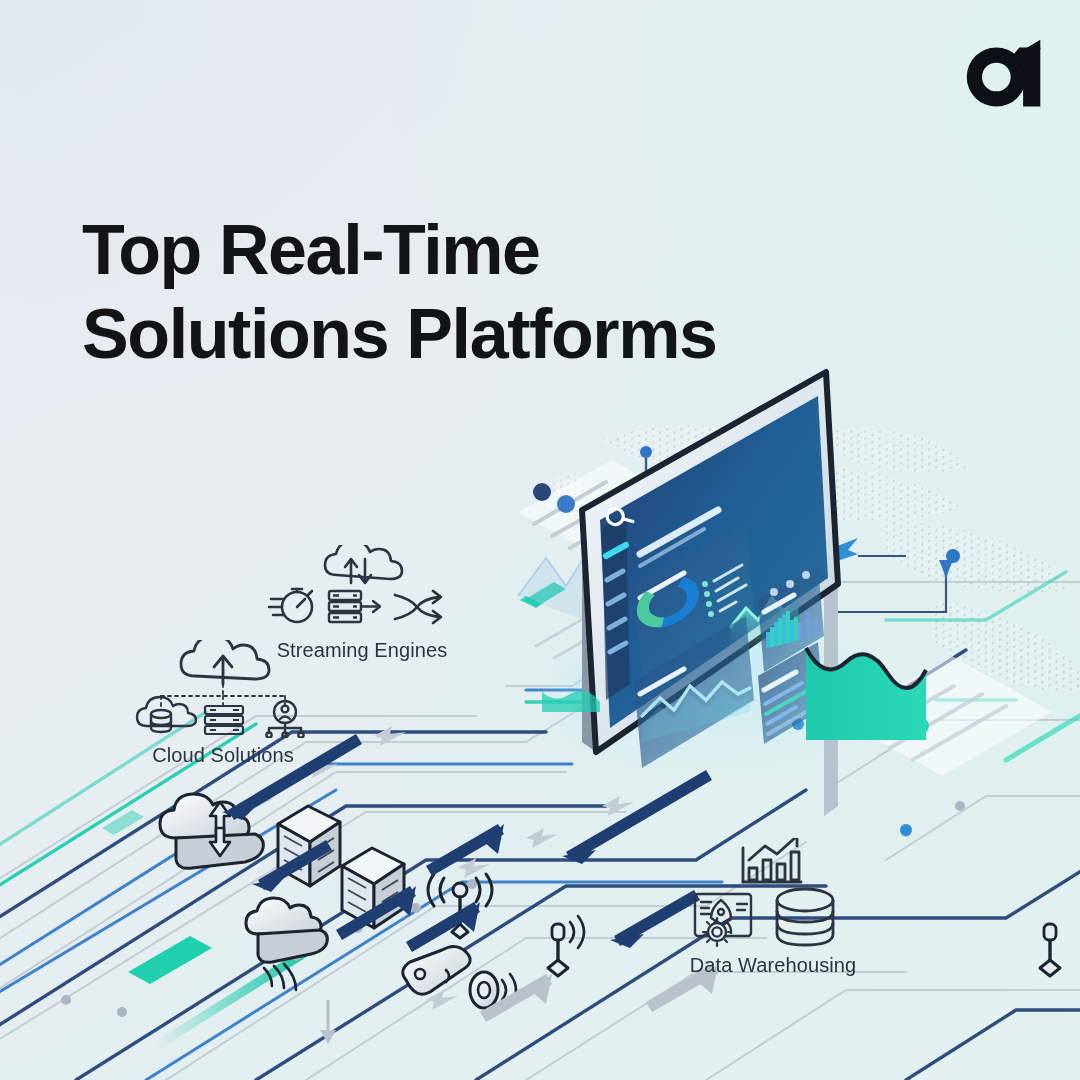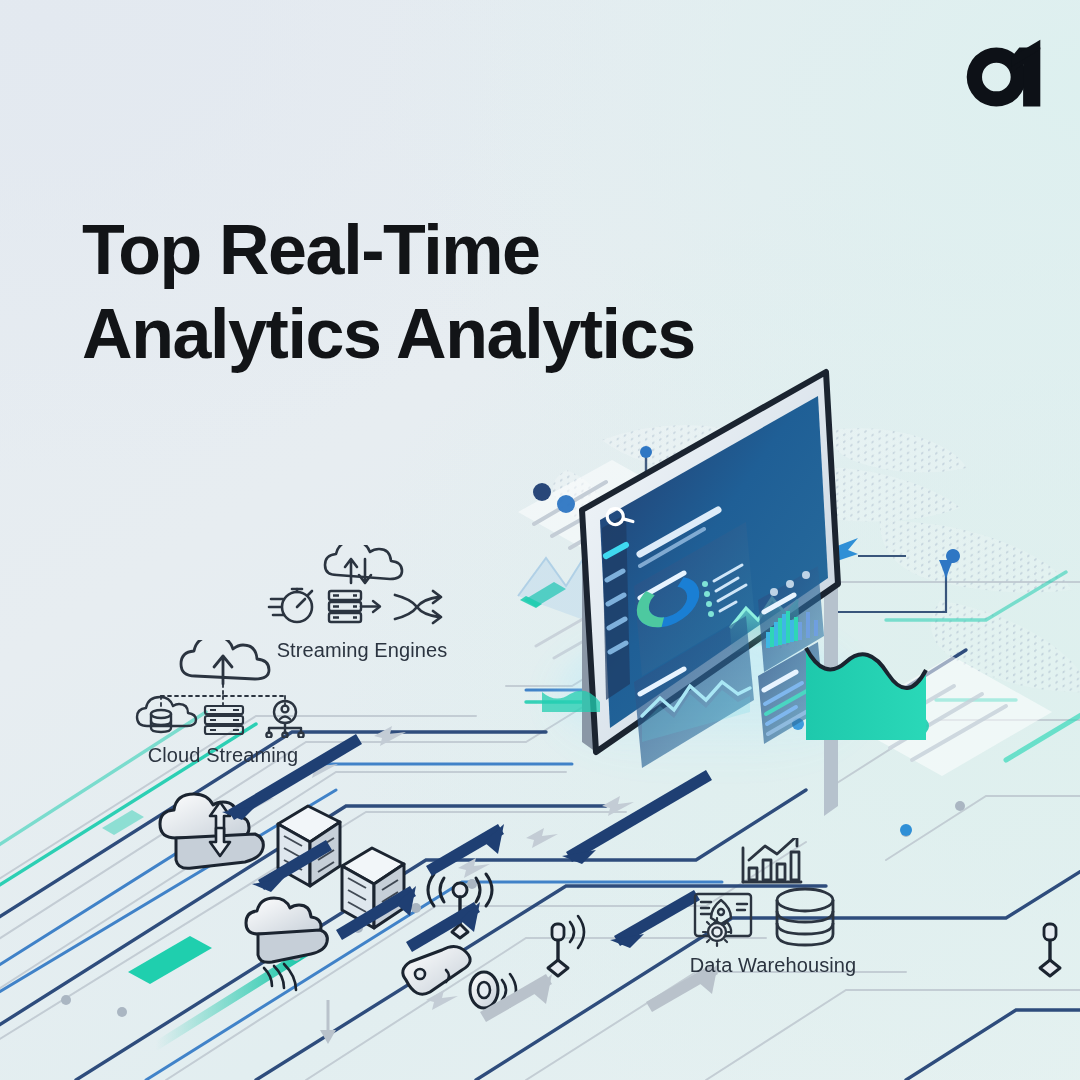--- a/index.html
+++ b/index.html
@@ -512,21 +512,21 @@
         <path d="M42 14 a31 31 0 1 0 0 62 a31 31 0 1 0 0 -62 Z
                  M42 30 a15 15 0 1 1 0 30 a15 15 0 1 1 0 -30 Z" fill="#0d1117" fill-rule="evenodd"></path>
         <path d="M66 14 L88 14 L88 76 L70 76 L70 32 L58 40 L58 24 Z" fill="#0d1117"></path>
         <path d="M58 24 L88 6 L88 16 L58 34 Z" fill="#0d1117"></path>
       </g>
     </svg>
   </div>
 
   <h1 class="title">
     <span class="ln">Top Real-Time</span>
-    <span class="ln">Analytics Analytics</span>
+    <span class="ln">Solutions Platforms</span>
   </h1>
 
   <div class="cluster" id="cl-stream">
     <svg class="art" width="190" height="88" viewBox="0 0 190 88" aria-hidden="true">
 
       <g fill="none" stroke="#2b3440" stroke-width="2.6" stroke-linejoin="round" stroke-linecap="round">
         <path d="M70 30 q-12 0 -12 -10 q0 -10 11 -11 q3 -13 17 -13 q13 0 17 11 q4 -3 9 -3 q11 0 12 12 q11 1 11 10 q0 8 -12 8 Z"></path>
         <path d="M84 38 L84 16 M84 14 l-6 8 M84 14 l6 8"></path>
         <path d="M98 14 L98 36 M98 38 l-6 -8 M98 38 l6 -8"></path>
       </g>
@@ -594,21 +594,21 @@
       <g fill="none" stroke="#2b3440" stroke-width="2.4" stroke-linejoin="round" stroke-linecap="round">
         <circle cx="152" cy="72" r="11"></circle>
         <circle cx="152" cy="69" r="3.4"></circle>
         <path d="M147 79 q5 -5 10 0"></path>
         <path d="M152 83 L152 88 M136 88 L168 88 M136 88 L136 93 M152 88 L152 93 M168 88 L168 93"></path>
         <circle cx="136" cy="95" r="2.6"></circle>
         <circle cx="152" cy="95" r="2.6"></circle>
         <circle cx="168" cy="95" r="2.6"></circle>
       </g>
     </svg>
-    <span class="cap">Cloud Streaming</span>
+    <span class="cap">Cloud Solutions</span>
   </div>
 
   <div class="cluster" id="cl-ware">
     <svg class="art" width="200" height="110" viewBox="0 0 200 110" aria-hidden="true">
 
       <g fill="none" stroke="#2b3440" stroke-width="2.8" stroke-linejoin="round" stroke-linecap="round">
         <path d="M70 44 L70 10"></path>
         <path d="M70 44 L128 44"></path>
         <rect x="76" y="30" width="8" height="12"></rect>
         <rect x="90" y="22" width="8" height="20"></rect>

